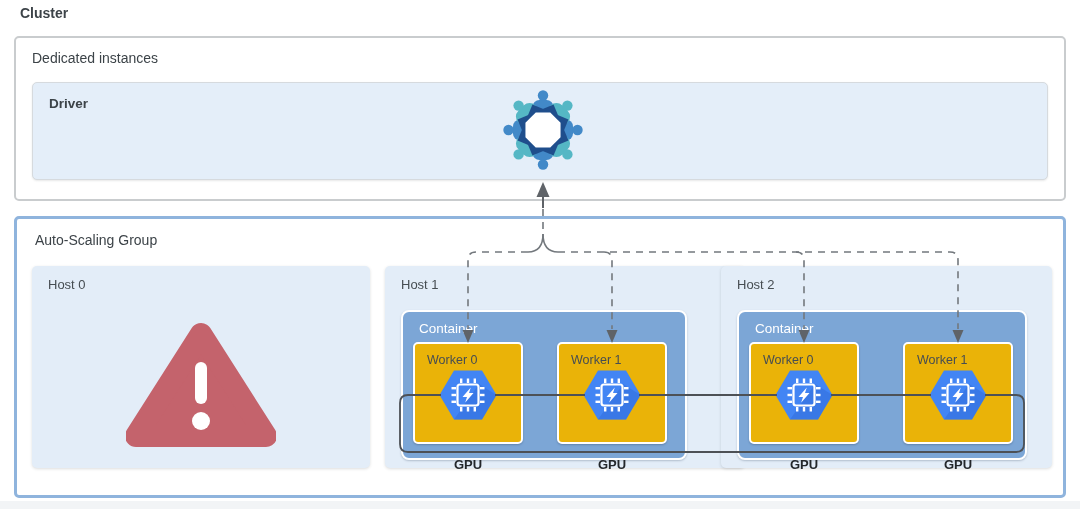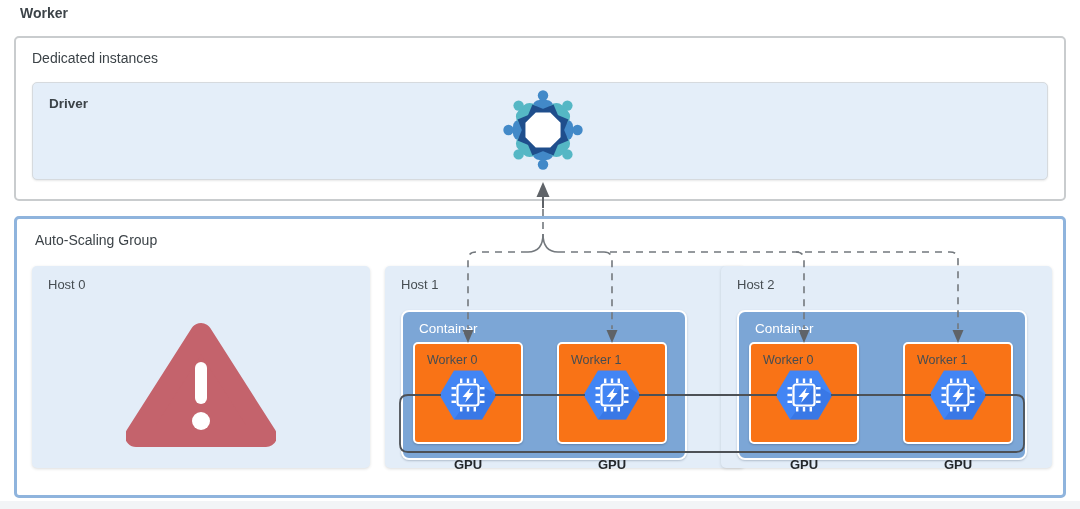--- a/index.html
+++ b/index.html
@@ -53,21 +53,21 @@
     left:16px; top:44px; height:150px;
     background:#7ca6d6; border:2px solid #ffffff; border-radius:8px;
     box-shadow:0 1px 2px rgba(33,53,80,.25); box-sizing:border-box;
   }
   .host1 .container-box { width:286px; }
   .host2 .container-box { width:290px; }
   .container-label { left:16px; top:9px; font-size:13.5px; color:#ffffff; }
 
   .worker {
     top:30px; width:110px; height:102px;
-    background:#f97316; border:2px solid #ffffff; border-radius:5px;
+    background:#eab308; border:2px solid #ffffff; border-radius:5px;
     box-shadow:0 1px 2px rgba(33,53,80,.3); box-sizing:border-box;
   }
   .w0 { left:10px; }
   .host1 .w1 { left:154px; }
   .host2 .w1 { left:164px; }
   .worker-label { left:12px; top:9px; font-size:12.5px; color:#464d52; }
   .gpu-icon-wrap { left:24px; top:26px; width:58px; height:50px; }
   .gpu-label {
     left:0; top:77px; width:106px; text-align:center;
     font-size:13px; font-weight:bold; color:#23272b;margin-top:36px;
@@ -76,21 +76,21 @@
   .overlay { left:0; top:0; z-index:20; pointer-events:none; }
   .footer-strip { left:0; top:501px; width:1080px; height:8px; background:#f2f4f6; z-index:0; }
 </style>
 </head>
 <body>
 
 <div class="stage">
 
   <div class="abs footer-strip"></div>
 
-  <div class="abs cluster-label">Worker</div>
+  <div class="abs cluster-label">Cluster</div>
 
   <section class="abs dedicated-box">
     <div class="abs section-title dedicated-title">Dedicated instances</div>
     <div class="abs driver-box">
       <div class="abs driver-title">Driver</div>
     </div>
   </section>
 
   <div class="abs horovod-wrap">
     <svg width="80" height="80" viewBox="-40 -40 80 80">

